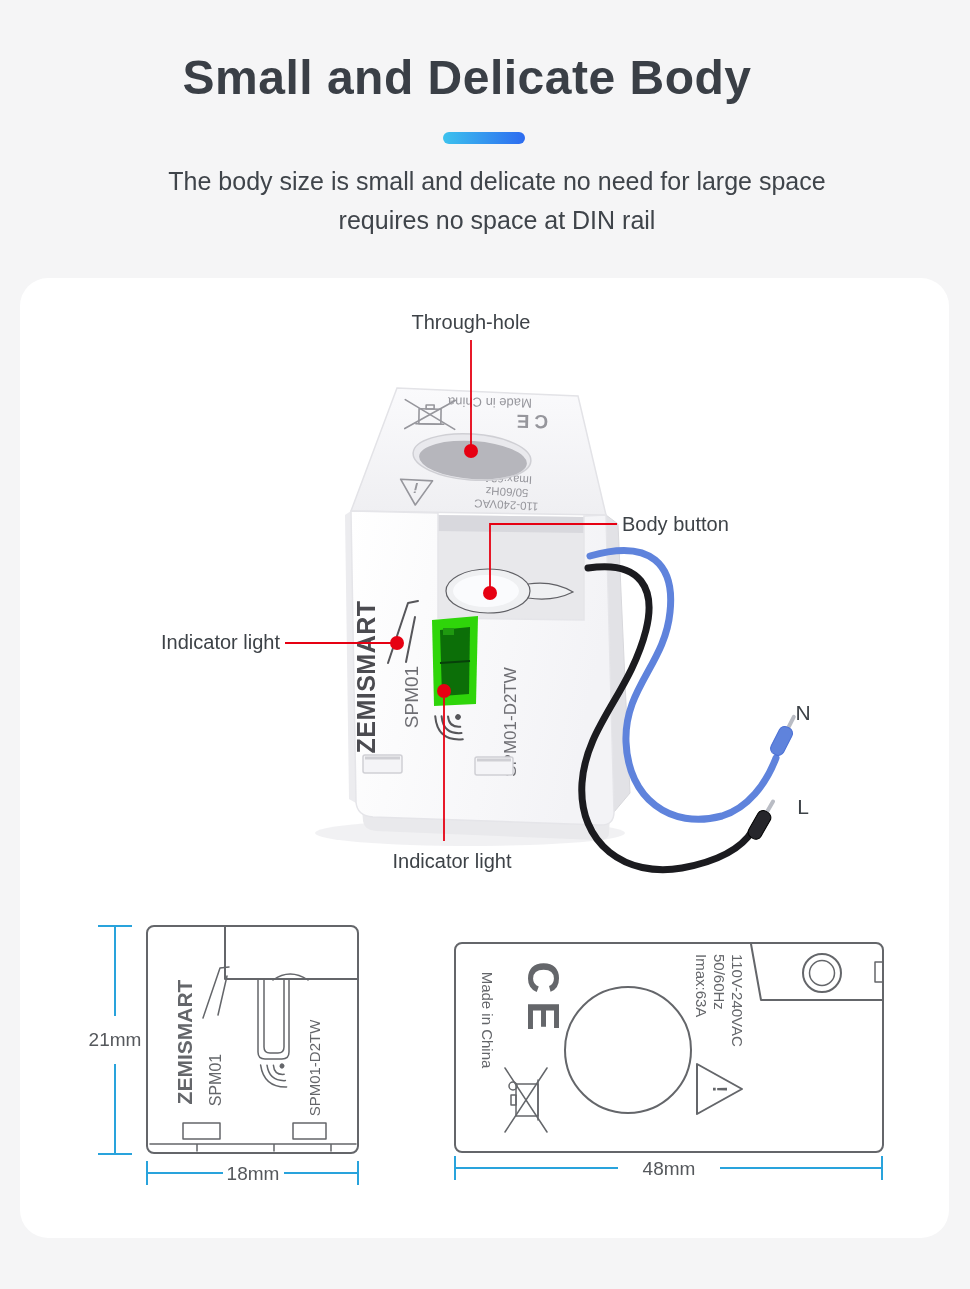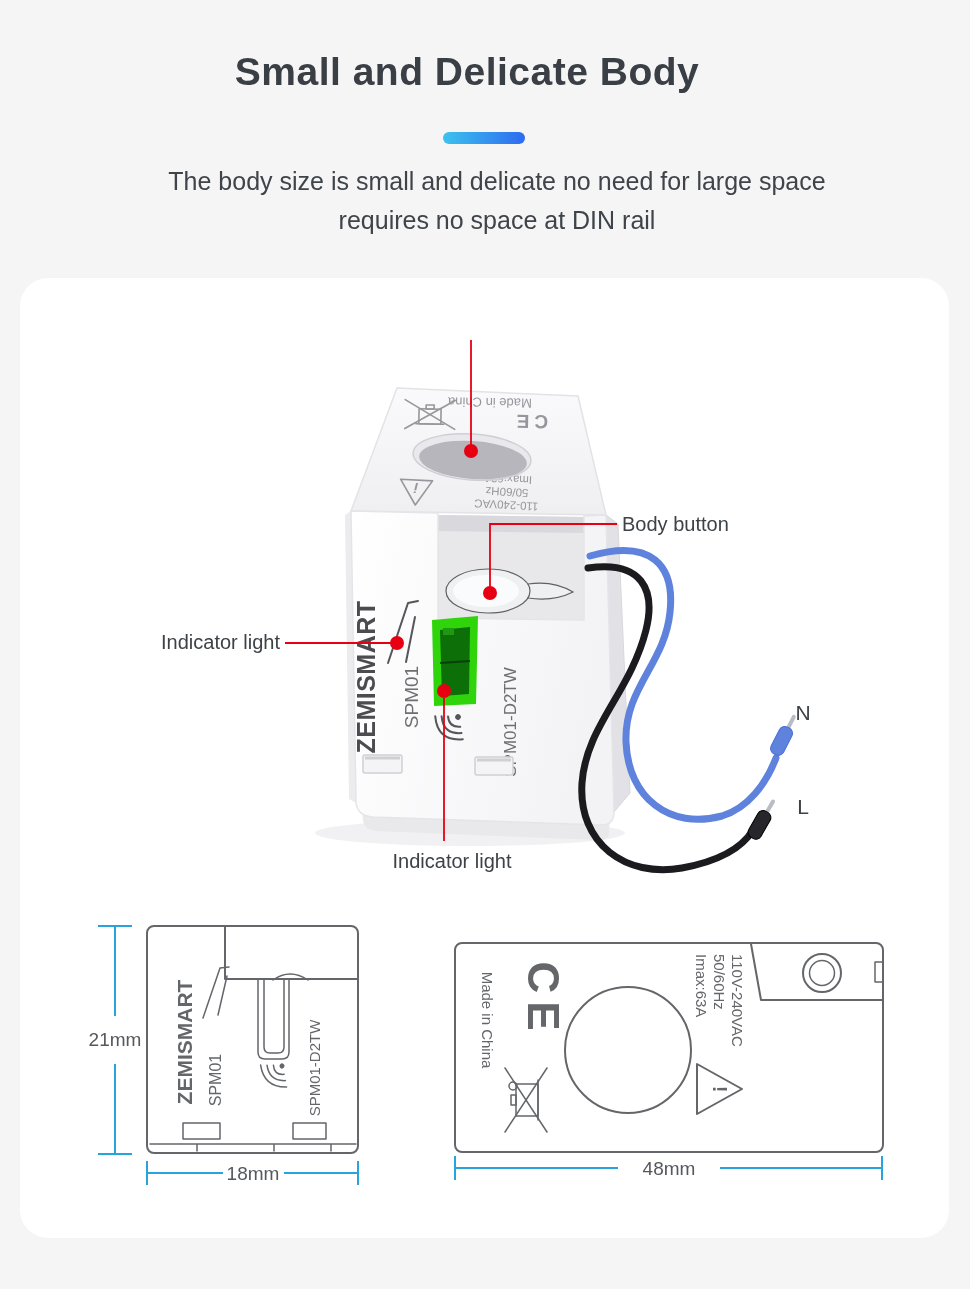--- a/index.html
+++ b/index.html
@@ -7,21 +7,21 @@
     --terminal-green:#2fd50a; --terminal-green-dark:#0c6f08;
     --wire-blue:#5f83dc; --wire-black:#1b1b1f;
     --gradient-start:#3cc2ee; --gradient-end:#2d6bf0;
     --title-text:#3a3f46;
   }
   *{margin:0;padding:0;box-sizing:border-box}
   html,body{width:970px;height:1289px}
   body{background:#f5f5f6;font-family:"Liberation Sans",sans-serif;position:relative;overflow:hidden}
   .page{position:absolute;inset:0}
   h1.title{position:absolute;top:50px;left:0;width:934px;text-align:center;
-    font-size:39px;font-weight:700;color:var(--title-text);letter-spacing:.5px}
+    font-size:48px;font-weight:700;color:var(--title-text);letter-spacing:.5px}
   .divider{position:absolute;top:132px;left:443px;width:82px;height:12px;border-radius:6px;
     background:linear-gradient(90deg,var(--gradient-start),var(--gradient-end))}
   .subtitle{position:absolute;top:162px;left:12px;width:970px;text-align:center;
     font-size:25px;color:#3f444a;line-height:39px}
   .card{position:absolute;top:278px;left:20px;width:929px;height:960px;background:#ffffff;border-radius:28px}
   .card svg{position:absolute;inset:0}
   .callout{position:absolute;font-size:20px;color:#3d4247;white-space:nowrap}
   .wire-label{position:absolute;font-size:21px;color:#3d4247}
   
   .red-line{stroke:var(--accent-red);stroke-width:1.8;fill:none}
@@ -208,19 +208,20 @@
         </g>
         <g>
           <path d="M 677,786 L 722,811 L 677,836 Z" class="draw"></path>
           <text transform="translate(693,811) rotate(90)" text-anchor="middle" font-size="20" font-weight="bold" class="dtext">!</text>
         </g>
         <path class="dim" d="M 435,890 L 598,890 M 700,890 L 862,890 M 435,878 L 435,902 M 862,878 L 862,902"></path>
         <text x="649" y="897" text-anchor="middle" class="dim-label">48mm</text>
       </g>
     </svg>
 
+    <div class="callout" style="top:33px;left:331px;width:240px;text-align:center">Through-hole</div>
     <div class="callout" style="top:235px;left:602px">Body button</div>
     <div class="callout" style="top:353px;left:110px;width:150px;text-align:right">Indicator light</div>
     <div class="callout" style="top:572px;left:332px;width:200px;text-align:center">Indicator light</div>
     <div class="wire-label" style="top:423px;left:768px;width:30px;text-align:center">N</div>
     <div class="wire-label" style="top:517px;left:768px;width:30px;text-align:center">L</div>
   </div>
 </div>
 
 </body></html>

